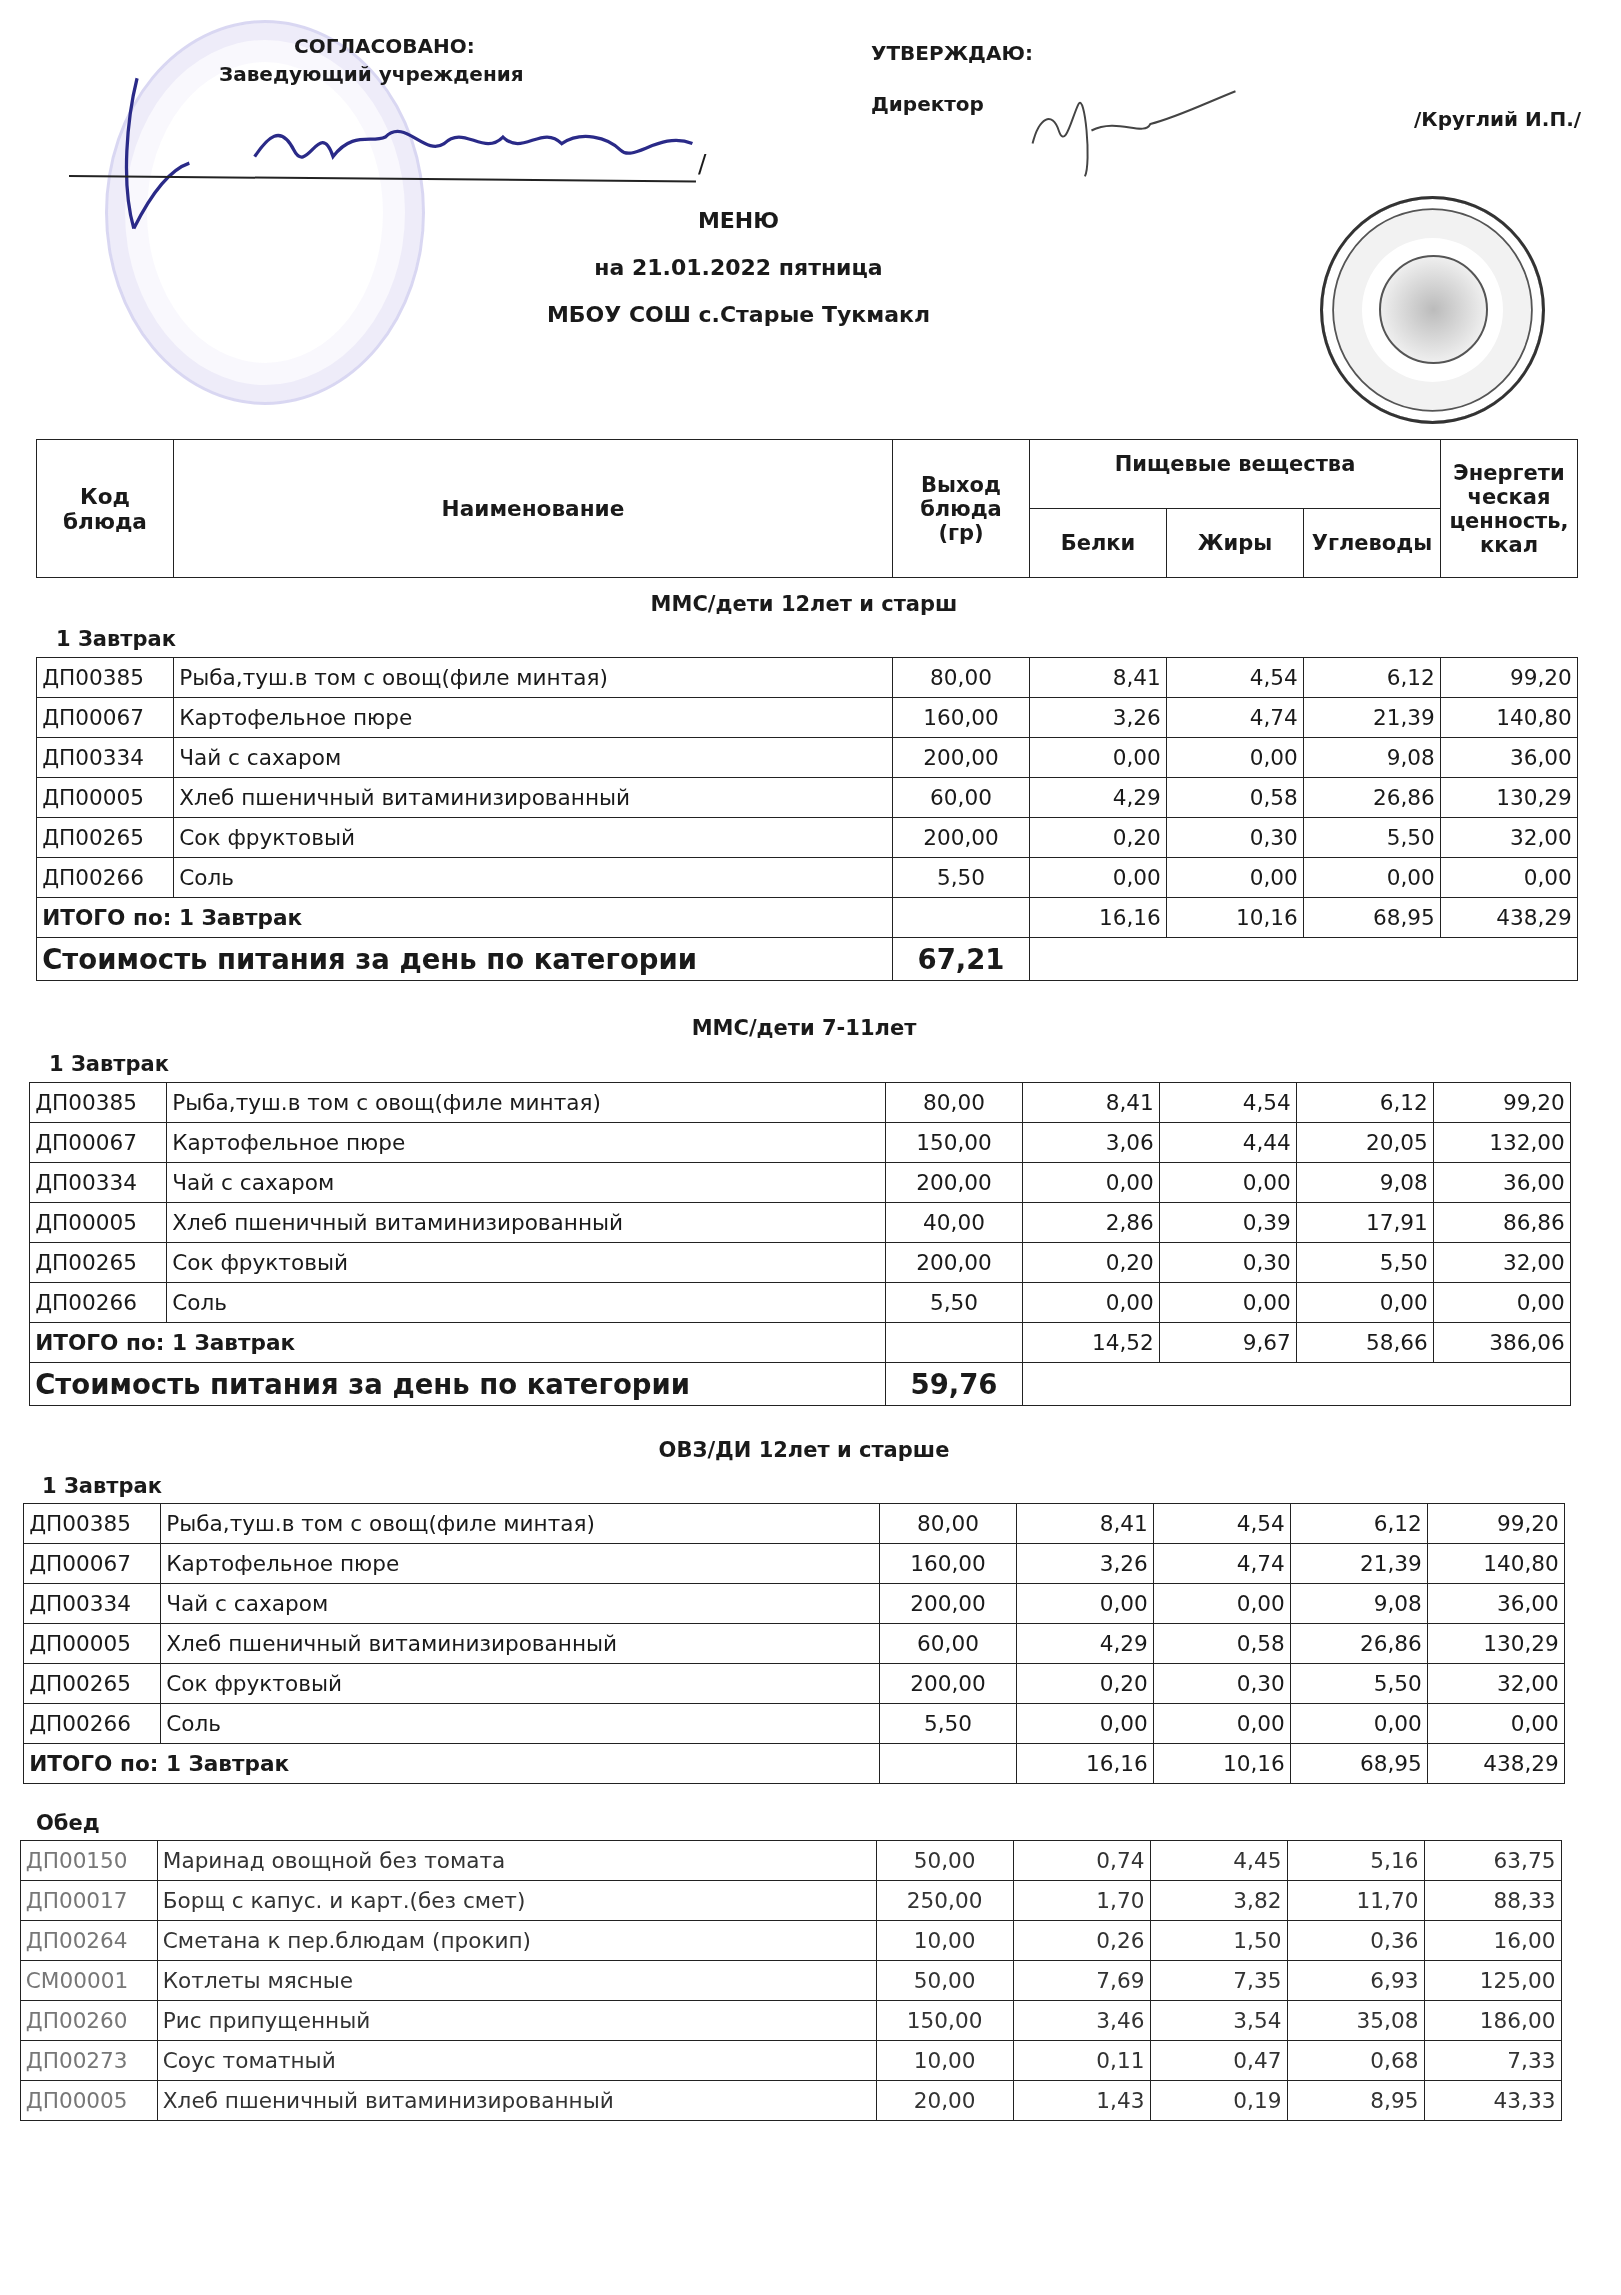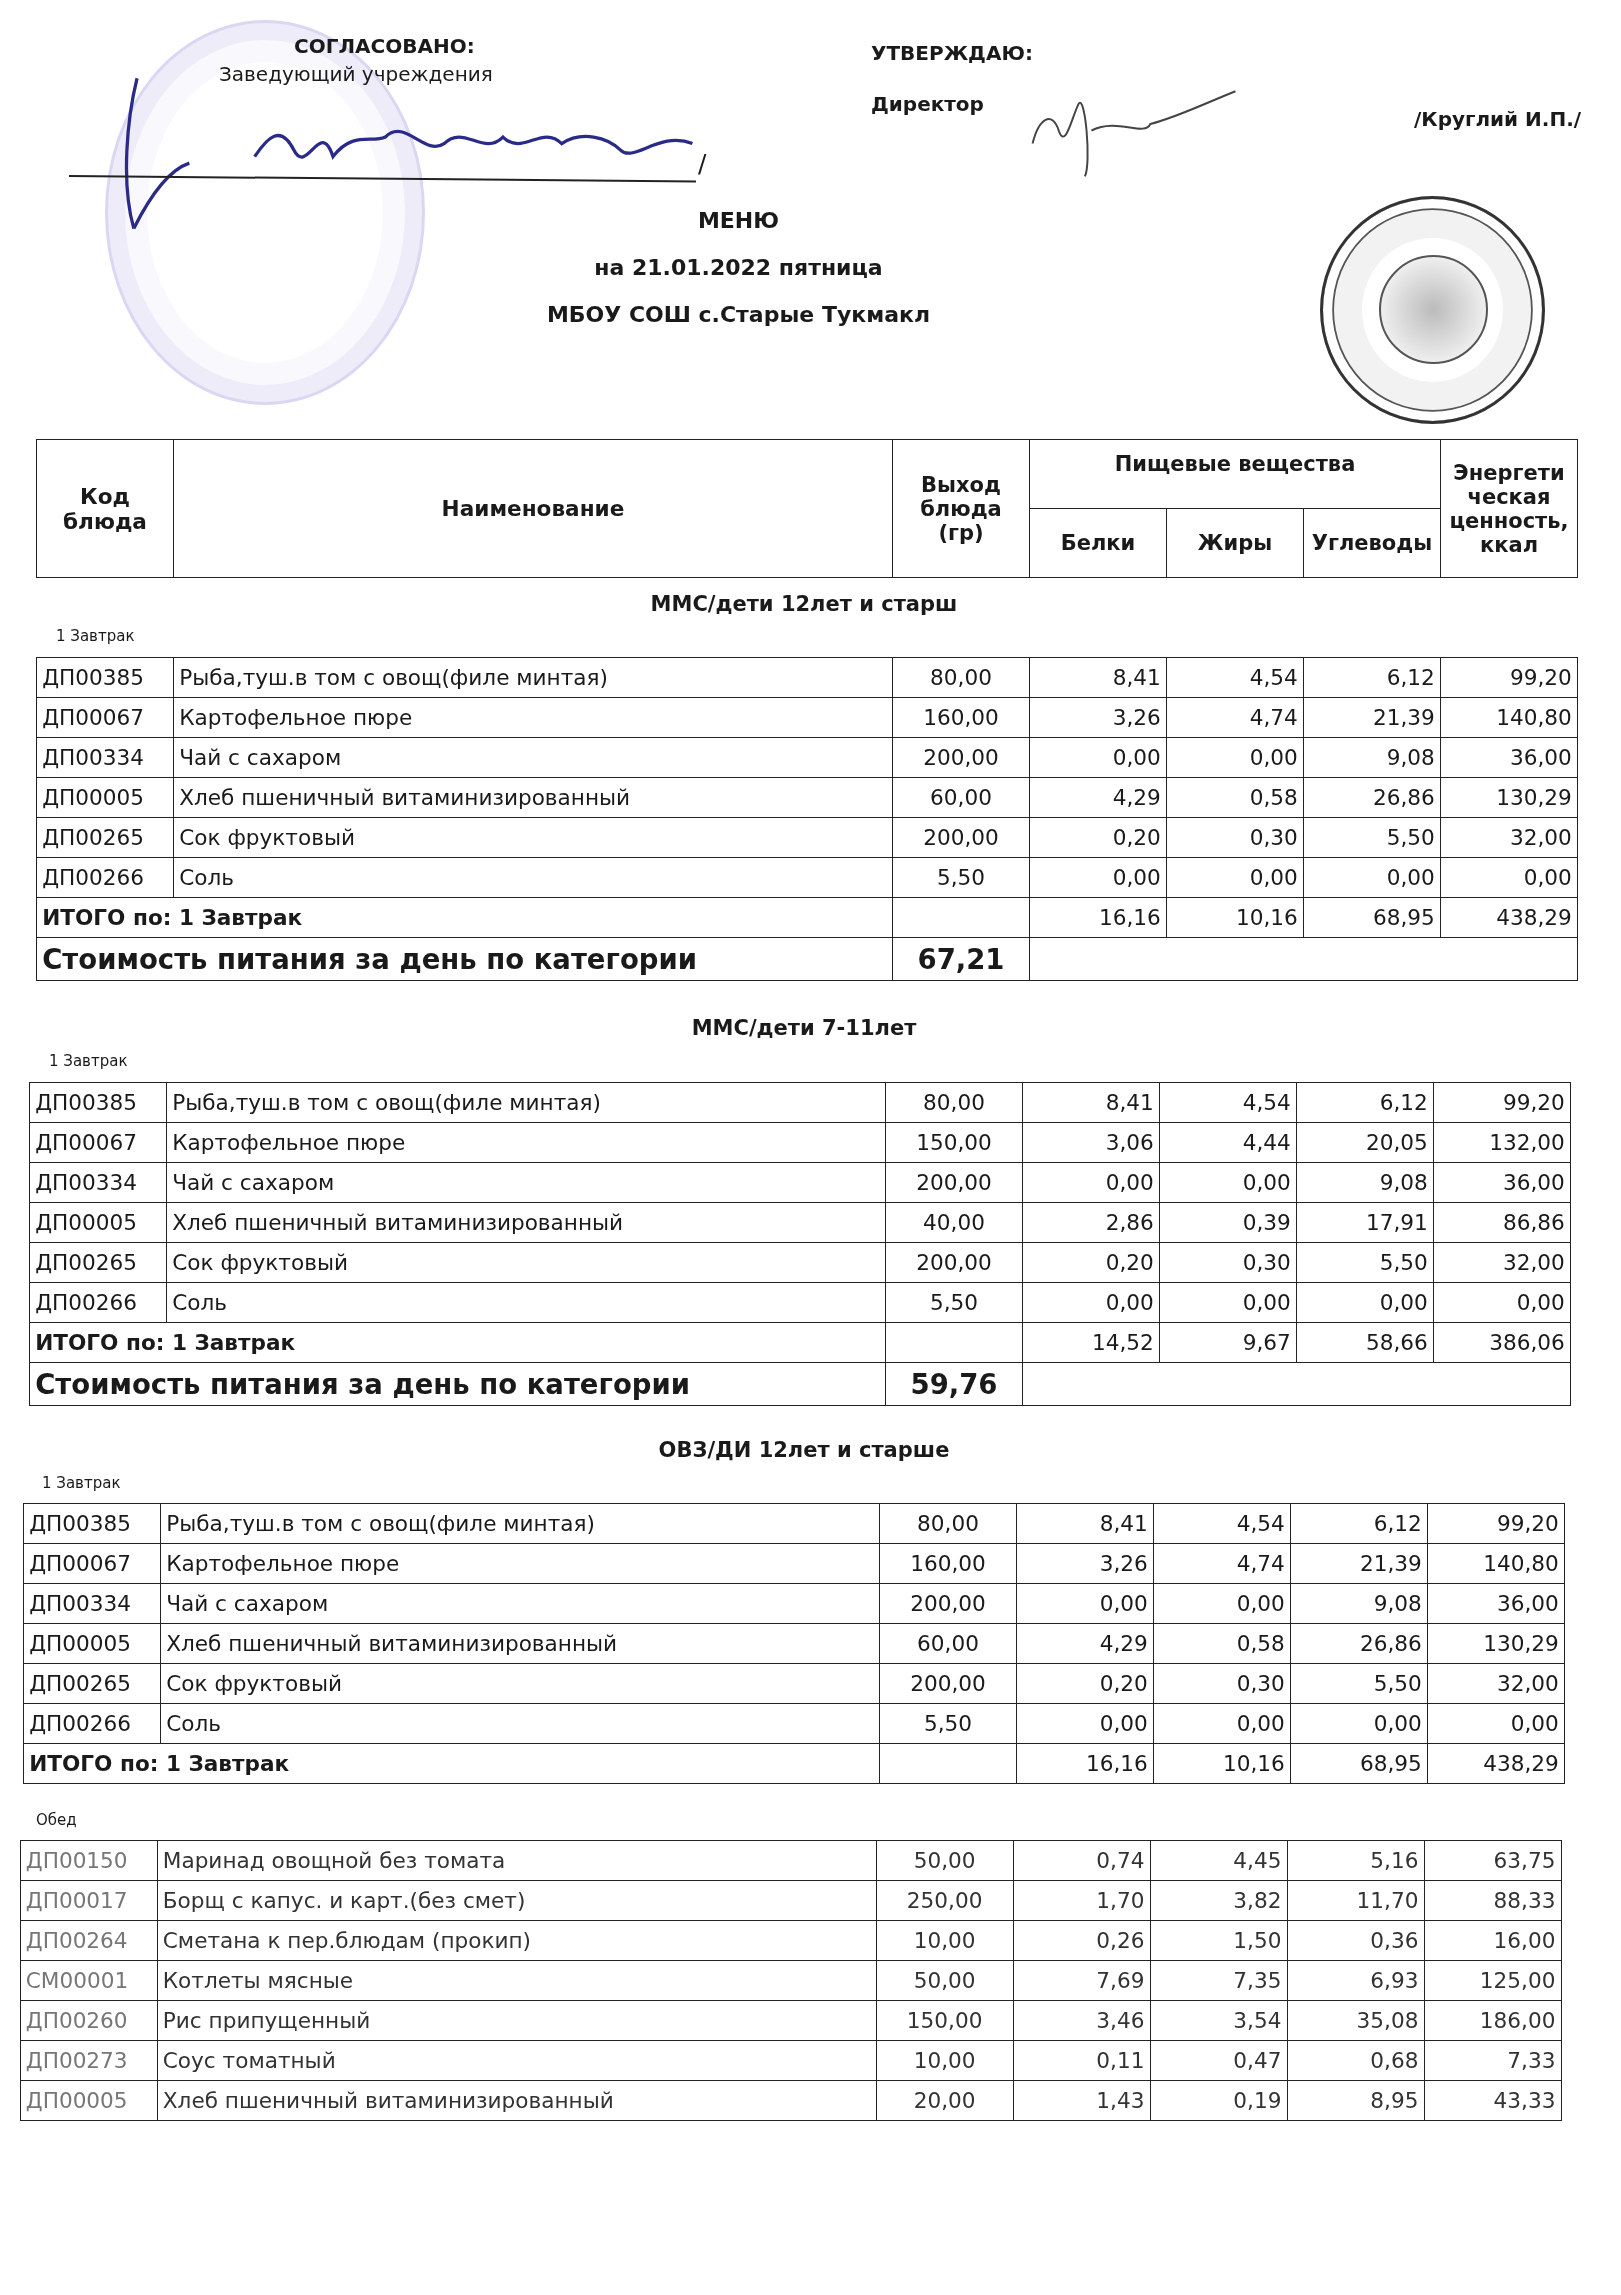--- a/index.html
+++ b/index.html
@@ -4,21 +4,21 @@
 <style>
   html, body { margin: 0; padding: 0; background: #ffffff; }
   body {
     width: 1622px; height: 2295px; position: relative; overflow: hidden;
     font-family: "DejaVu Sans", sans-serif; color: #1a1a1a;
   }
   .abs { position: absolute; }
 
   
   .agreed-title { left: 294px; top: 34px; font-size: 20px; font-weight: bold; }
-  .agreed-role { left: 219px; top: 62px; font-size: 20px; font-weight: normal; }
+  .agreed-role { left: 219px; top: 62px; font-size: 20px; font-weight: bold; }
   .sign-line-left { left: 69px; top: 175px; width: 627px; height: 0; border-top: 2.6px solid #222; transform: rotate(0.5deg); transform-origin: left; }
   .sign-slash-left { left: 698px; top: 149px; font-size: 25px; }
   .approve-title { left: 871px; top: 41px; font-size: 20px; font-weight: bold; }
   .approve-role { left: 871px; top: 92px; font-size: 20px; font-weight: bold; }
   .director-name { left: 1414px; top: 107px; font-size: 20px; font-weight: bold; }
 
   .doc-title { left: 0; width: 1477px; text-align: center; font-size: 22px; font-weight: bold; }
   .t1 { top: 208px; }
   .t2 { top: 255px; }
   .t3 { top: 302px; }
@@ -50,21 +50,21 @@
   .c-code { width: 137px; }
   .c-name { width: 719px; }
   .c-out { width: 137px; }
   .c-n { width: 137px; }
   .c-en { width: 137px; }
 
   .hdr-table { left: 36px; top: 439px; }
   .hdr-table th { font-size: 23.5px; }
 
   .section-title { left: 0; width: 1608px; text-align: center; font-size: 21px; font-weight: bold; }
-  .meal-label { font-size: 15px; font-weight: normal; }
+  .meal-label { font-size: 21px; font-weight: bold; }
 
   tr.total-row td { font-weight: normal; }
   tr.total-row td.lbl { font-weight: bold; }
   tr.cost-row td { height: 42px; }
   tr.cost-row td.lbl { font-size: 27.5px; font-weight: bold; }
   tr.cost-row td.val { font-size: 27.5px; font-weight: bold; text-align: center; }
 
   .faded td { color: #333; }
   .faded td.code { color: #777; }
 </style>

